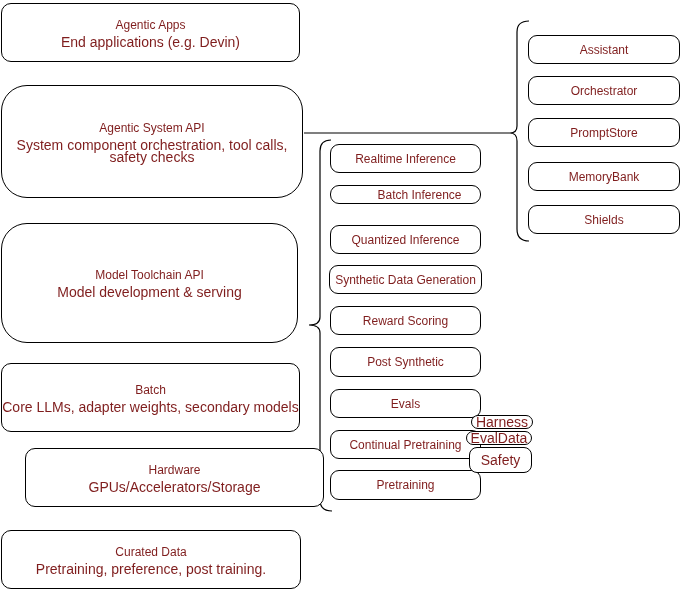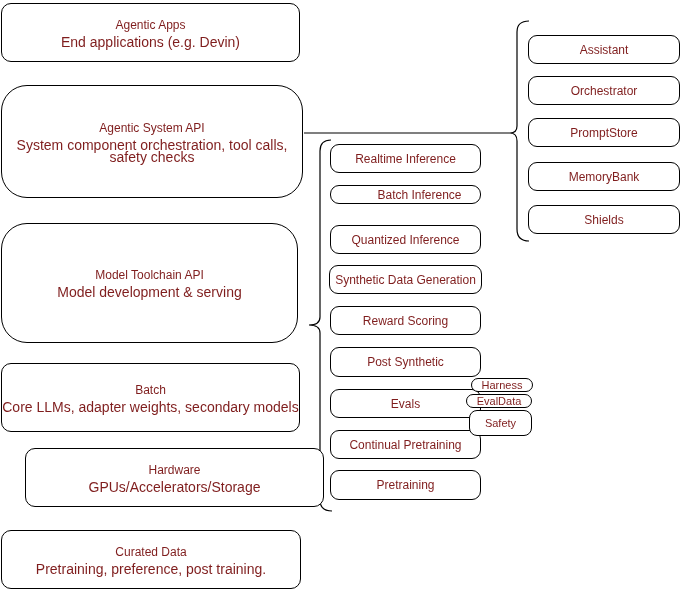--- a/index.html
+++ b/index.html
@@ -50,23 +50,24 @@
   .pill {
     position: absolute;
     box-sizing: border-box;
     border: 1px solid #000000;
     border-radius: 8px;
     background: #ffffff;
     display: flex;
     align-items: center;
     justify-content: center;
     text-align: center;
-    font-size: 11px;
+    font-size: 14px;
     line-height: 11px;
     z-index: 5;
+    margin-top: 37px;
   }
   
   .b-agentic-apps        { left: 1px;  top: 3px;   width: 299px; height: 59px; }
   .b-agentic-system-api  { left: 1px;  top: 85px;  width: 302px; height: 113px; }
   .b-model-toolchain-api { left: 1px;  top: 223px; width: 297px; height: 120px; }
   .b-models              { left: 1px;  top: 363px; width: 299px; height: 69px; }
   .b-hardware            { left: 1px;  top: 448px; width: 299px; height: 59px; margin-left: 24px; }
   .b-curated-data        { left: 1px;  top: 530px; width: 300px; height: 59px; }
   
   .t0 { left: 330px; top: 144px; width: 151px; height: 29px; }

